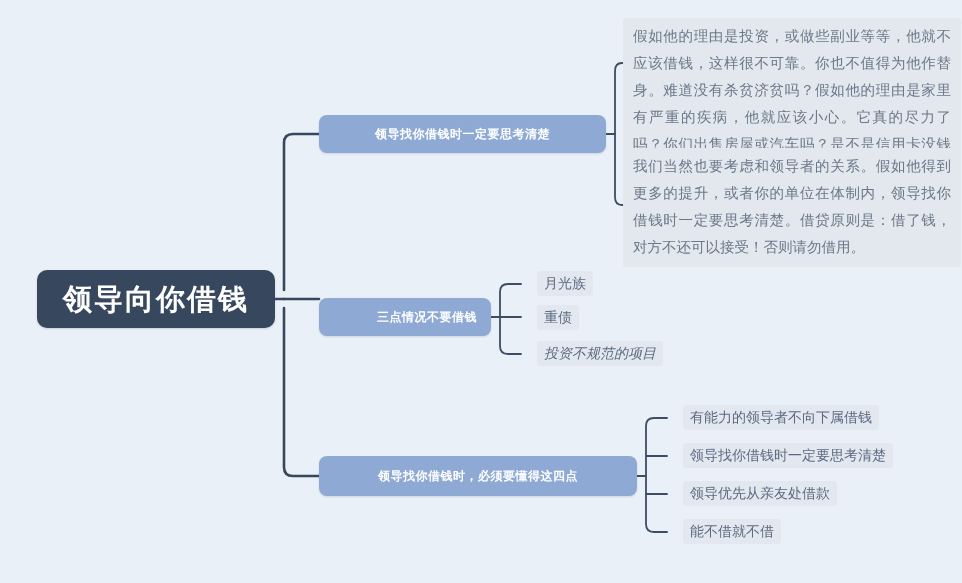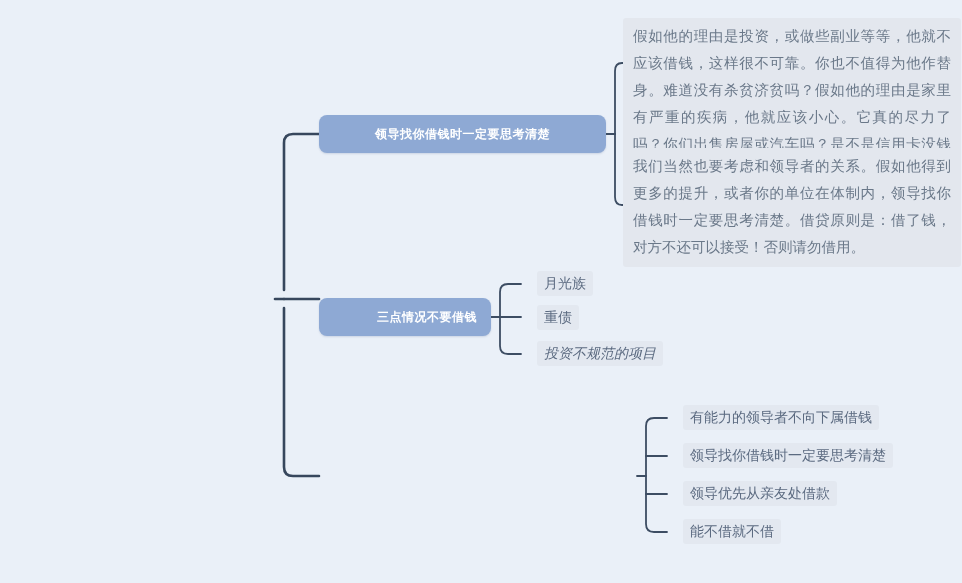--- a/index.html
+++ b/index.html
@@ -136,32 +136,38 @@
     </g>
 
     <g fill="none" stroke="#3d4d63" stroke-width="1.8" stroke-linecap="round" stroke-linejoin="round">
       <path d="M637,476 L646,476"></path>
       <path d="M667,418 L654,418 Q646,418 646,426 L646,524 Q646,532 654,532 L667,532"></path>
       <path d="M646,456 L659,456 Q667,456 667,456"></path>
       <path d="M646,494 L659,494 Q667,494 667,494"></path>
     </g>
   </svg>
 
+  <div class="node root-node">
+    <span class="label">领导向你借钱</span>
+  </div>
 
   <div class="node branch-node" id="branch-1">
     <span class="label">领导找你借钱时一定要思考清楚</span>
   </div>
   <div class="node para" id="para-1">假如他的理由是投资，或做些副业等等，他就不应该借钱，这样很不可靠。你也不值得为他作替身。难道没有杀贫济贫吗？假如他的理由是家里有严重的疾病，他就应该小心。它真的尽力了吗？你们出售房屋或汽车吗？是不是信用卡没钱了？有没有试过？</div>
   <div class="node para" id="para-2">我们当然也要考虑和领导者的关系。假如他得到更多的提升，或者你的单位在体制内，领导找你借钱时一定要思考清楚。借贷原则是：借了钱，对方不还可以接受！否则请勿借用。</div>
 
   <div class="node branch-node" id="branch-2">
     <span class="label">三点情况不要借钱</span>
   </div>
   <div class="node leaf" id="leaf-2-1">月光族</div>
   <div class="node leaf" id="leaf-2-2">重债</div>
   <div class="node leaf" id="leaf-2-3">投资不规范的项目</div>
 
+  <div class="node branch-node" id="branch-3">
+    <span class="label">领导找你借钱时，必须要懂得这四点</span>
+  </div>
   <div class="node leaf" id="leaf-3-1">有能力的领导者不向下属借钱</div>
   <div class="node leaf" id="leaf-3-2">领导找你借钱时一定要思考清楚</div>
   <div class="node leaf" id="leaf-3-3">领导优先从亲友处借款</div>
   <div class="node leaf" id="leaf-3-4">能不借就不借</div>
 
 </div>
 
 </body></html>

